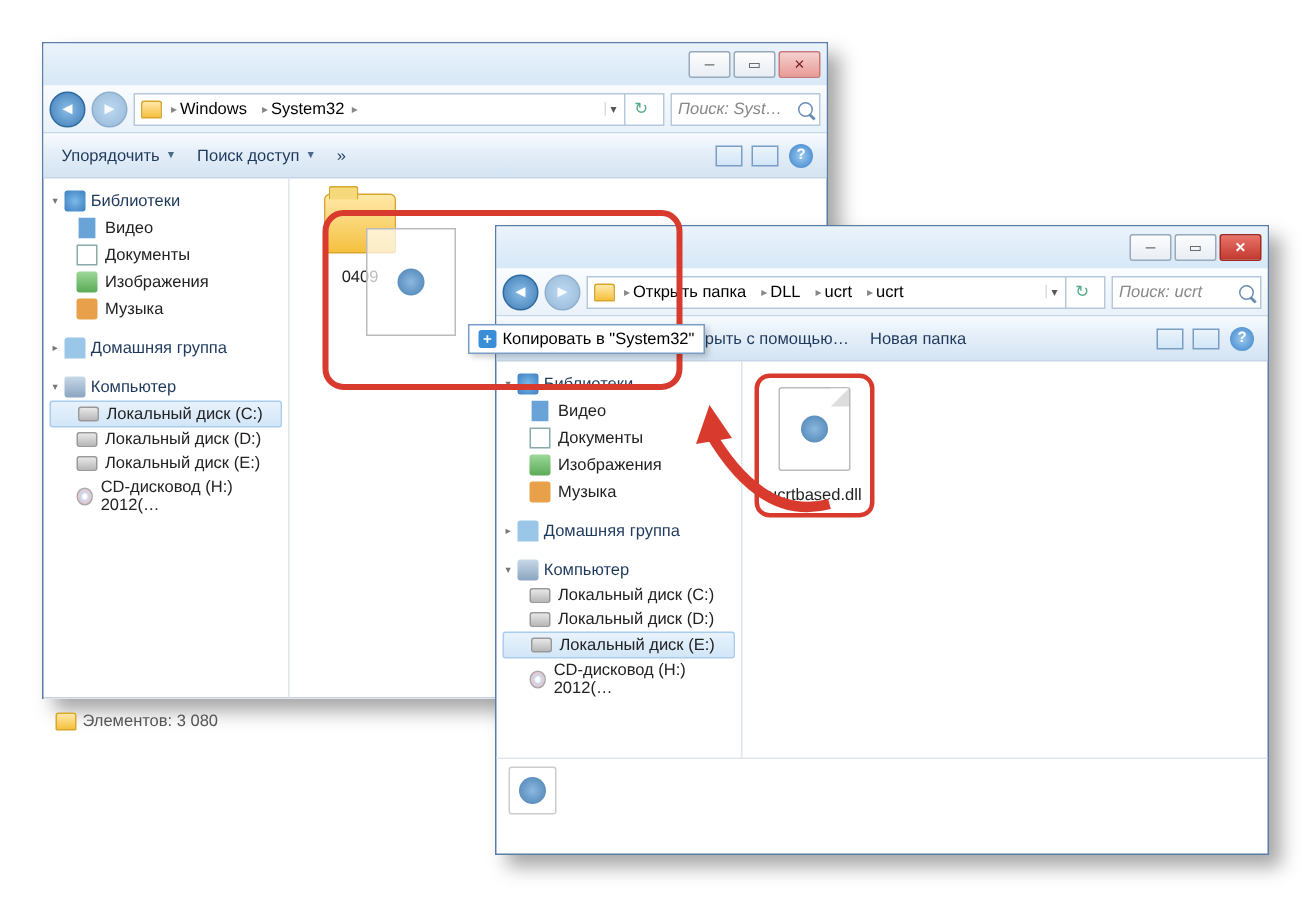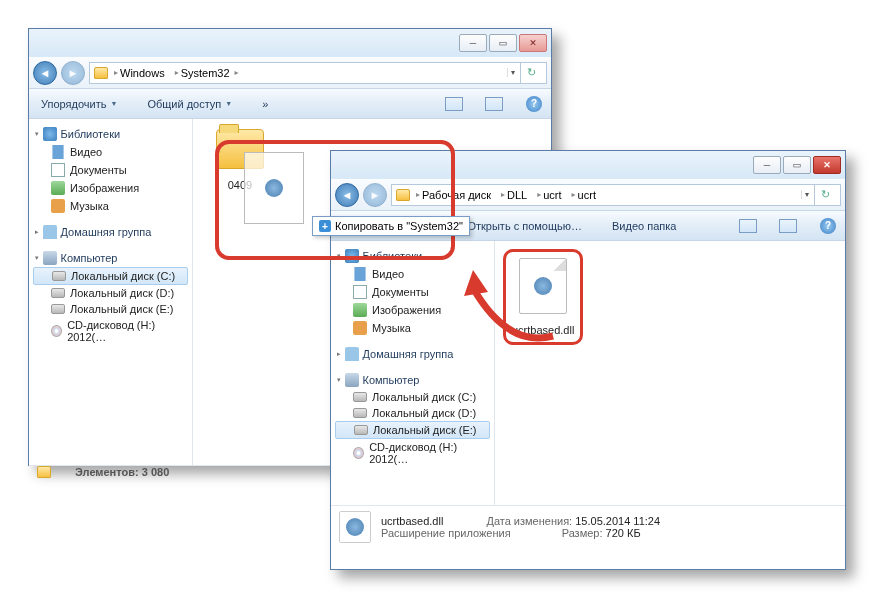--- a/index.html
+++ b/index.html
@@ -20,21 +20,21 @@
 .addrbar { flex: 1; height: 22px; border: 1px solid #b6c8db; background: #fff; display: flex; align-items: center; padding: 0 4px; gap: 2px; }
 .crumb { padding: 0 4px; display: flex; align-items: center; gap: 2px; }
 .crumb .sep { color: #888; font-size: 8px; }
 .folder-ico { width: 14px; height: 12px; background: linear-gradient(#ffe9a8,#f5c03f); border-radius: 2px 2px 1px 1px; border: 1px solid #d9a62e; display: inline-block; }
 .searchbox { width: 100px; height: 22px; border: 1px solid #b6c8db; background: #fff; display: flex; align-items: center; padding: 0 4px; color: #888; font-style: italic; gap: 4px; }
 .mag { width: 10px; height: 10px; border: 1.5px solid #6a8db5; border-radius: 50%; position: relative; }
 .mag::after { content:''; position:absolute; width:5px; height:1.5px; background:#6a8db5; bottom:-2px; right:-3px; transform:rotate(45deg); }
 .refresh { width: 22px; height: 22px; border-left: 1px solid #b6c8db; display:flex; align-items:center; justify-content:center; color:#5a8; }
 .dropdown-arrow { color:#555; font-size:8px; padding:0 3px; border-left:1px solid #ddd; }
 
-.toolbar { height: 30px; background: linear-gradient(#f7fbff,#e4eef8 45%,#d4e4f3); border-bottom: 1px solid #c7d6e6; display: flex; align-items: center; padding: 0 6px; gap: 18px; }
+.toolbar { height: 30px; background: linear-gradient(#f7fbff,#e4eef8 45%,#d4e4f3); border-bottom: 1px solid #c7d6e6; display: flex; align-items: center; padding: 0 6px; gap: 2px; }
 .tbitem { color: #1e395b; padding: 3px 6px; display: flex; align-items: center; gap: 4px; }
 .tbitem .tri { font-size: 7px; color: #4a6a8a; }
 .tbspacer { flex: 1; }
 .tbicon { width: 22px; height: 22px; display: flex; align-items: center; justify-content: center; }
 
 .body { display: flex; height: calc(100% - 28px - 32px - 30px); }
 .body.withstatus { height: calc(100% - 28px - 32px - 30px - 22px - 42px); }
 .nav { width: 164px; border-right: 1px solid #e0e6ec; overflow: hidden; padding: 6px 0; }
 .navgrp { margin-bottom: 8px; }
 .navhdr { display: flex; align-items: center; gap: 4px; padding: 2px 6px; color: #1e395b; }
@@ -51,21 +51,21 @@
 .ico-comp { background: linear-gradient(#c8d8e8,#8aa5c0); border-radius: 2px; }
 .ico-drv { width:14px; height:10px; background: linear-gradient(#e8e8e8,#b8b8b8); border-radius: 2px; border: 1px solid #999; }
 .ico-cd { width:12px; height:12px; border-radius:50%; background: radial-gradient(#fff 20%,#c8d8e8 40%,#e8c8d8 60%,#d8e8c8); border:1px solid #aaa; }
 
 .content { flex: 1; padding: 8px; overflow: hidden; position: relative; }
 .iconwrap { display: inline-flex; flex-direction: column; align-items: center; width: 74px; margin: 2px; vertical-align: top; }
 .folder-big { width: 48px; height: 40px; background: linear-gradient(#ffe9a8,#f5c03f); border-radius: 4px 4px 2px 2px; border: 1px solid #d9a62e; position: relative; }
 .folder-big::before { content:''; position:absolute; top:-6px; left:2px; width:18px; height:8px; background:#f5d97a; border-radius:2px 2px 0 0; border:1px solid #d9a62e; border-bottom:none; }
 .iconlbl { font-size: 11px; color: #222; text-align: right; margin-top: 10px; max-width: 70px; word-wrap: break-word; }
 
-.statusbar { height: 22px; border-top: 1px solid #e0e6ec; display: flex; align-items: flex-start; padding: 0 8px; gap: 24px; color: #555; font-weight: bold; }
+.statusbar { height: 22px; border-top: 1px solid #e0e6ec; display: flex; align-items: flex-end; padding: 0 8px; gap: 4px; color: #555; }
 .detailbar { height: 42px; border-top: 1px solid #e0e6ec; display: flex; align-items: center; padding: 4px 8px; gap: 10px; }
 .detailico { width: 32px; height: 32px; background: #fff; border: 1px solid #ccc; border-radius: 2px; display:flex; align-items:center; justify-content:center; }
 .gear { width: 18px; height: 18px; border-radius: 50%; background: radial-gradient(#8ab8e0,#4a7fb0); position: relative; }
 
 .file-sel { border: 3px solid #d83a2e; border-radius: 10px; padding: 6px; display: inline-flex; flex-direction: column; align-items: center; }
 .fileico { width: 48px; height: 56px; background: #fff; border: 1px solid #bbb; border-radius: 2px; position: relative; display:flex; align-items:center; justify-content:center; }
 .fileico::before { content:''; position:absolute; top:0; right:0; width:12px; height:12px; background:linear-gradient(135deg,#fff 48%,#ddd 50%); }
 
 .dragvis { position: absolute; left: 215px; top: 140px; width: 240px; height: 120px; border: 4px solid #d83a2e; border-radius: 14px; z-index: 50; pointer-events: none; }
 .dragghost { position: absolute; left: 244px; top: 152px; width: 60px; height: 72px; background: rgba(255,255,255,0.7); border: 1px solid #bbb; z-index: 51; display:flex; align-items:center; justify-content:center; }
@@ -97,28 +97,33 @@
         </span>
       <span class="crumb">
           <span class="sep">▸</span>
           <span>System32</span>
           <span class="sep" style="margin-left:3px">▸</span>
         </span>
       <span style="flex:1"></span>
       <span class="dropdown-arrow">▾</span>
       <span class="refresh">↻</span>
     </div>
+    <div class="searchbox">
+      <span>Поиск: Syst…</span>
+      <span style="flex:1"></span>
+      <span class="mag"></span>
+    </div>
   </div>
   <div class="toolbar">
     <div class="tbitem">
         <span>Упорядочить</span>
         <span class="tri">▼</span>
       </div>
     <div class="tbitem">
-        <span>Общий доступ</span>
+        <span>Поиск доступ</span>
         <span class="tri">▼</span>
       </div>
     <div class="tbitem">
         <span>»</span>
       </div>
     <div class="tbspacer"></div>
     <div class="tbicon">
         <span class="view-ico"></span>
       </div>
     <div class="tbicon">
@@ -205,50 +210,55 @@
     <div class="tbbtn">▭</div>
     <div class="tbbtn close-red">✕</div>
   </div>
   <div class="navbar">
     <div class="navbtn">◄</div>
     <div class="navbtn fwd">►</div>
     <div class="addrbar">
       <span class="folder-ico"></span>
       <span class="crumb">
           <span class="sep">▸</span>
-          <span>Рабочая диск</span>
+          <span>Открыть папка</span>
         </span>
       <span class="crumb">
           <span class="sep">▸</span>
           <span>DLL</span>
         </span>
       <span class="crumb">
           <span class="sep">▸</span>
           <span>ucrt</span>
         </span>
       <span class="crumb">
           <span class="sep">▸</span>
           <span>ucrt</span>
         </span>
       <span style="flex:1"></span>
       <span class="dropdown-arrow">▾</span>
       <span class="refresh">↻</span>
     </div>
+    <div class="searchbox">
+      <span>Поиск: ucrt</span>
+      <span style="flex:1"></span>
+      <span class="mag"></span>
+    </div>
   </div>
   <div class="toolbar">
     <div class="tbitem">
         <span>Упорядочить</span>
         <span class="tri">▼</span>
       </div>
     <div class="tbitem">
         <span class="view-ico" style="width:14px;height:12px"></span>
         <span>Открыть с помощью…</span>
       </div>
     <div class="tbitem">
-        <span>Видео папка</span>
+        <span>Новая папка</span>
       </div>
     <div class="tbspacer"></div>
     <div class="tbicon">
         <span class="view-ico"></span>
       </div>
     <div class="tbicon">
         <span class="view-ico"></span>
       </div>
     <div class="tbicon">
         <span class="help-ico">?</span>
@@ -316,28 +326,20 @@
             <div class="gear"></div>
           </div>
         <div class="iconlbl">ucrtbased.dll</div>
       </div>
     </div>
   </div>
   <div class="detailbar">
     <div class="detailico">
         <div class="gear"></div>
       </div>
-    <div style="flex:1">
-      <div><span style="color:#222">ucrtbased.dll</span>
-        <span style="margin-left:40px;color:#666">Дата изменения:</span>
-        <span style="color:#222">15.05.2014 11:24</span></div>
-      <div><span style="color:#666">Расширение приложения</span>
-        <span style="margin-left:48px;color:#666">Размер:</span>
-        <span style="color:#222">720 КБ</span></div>
-    </div>
   </div>
 </div>
 
 <div class="dragvis"></div>
 <div class="dragghost">
     <div class="gear"></div>
   </div>
 <div class="dragtip">
   <span class="plus">+</span>
   <span>Копировать в "System32"</span>

